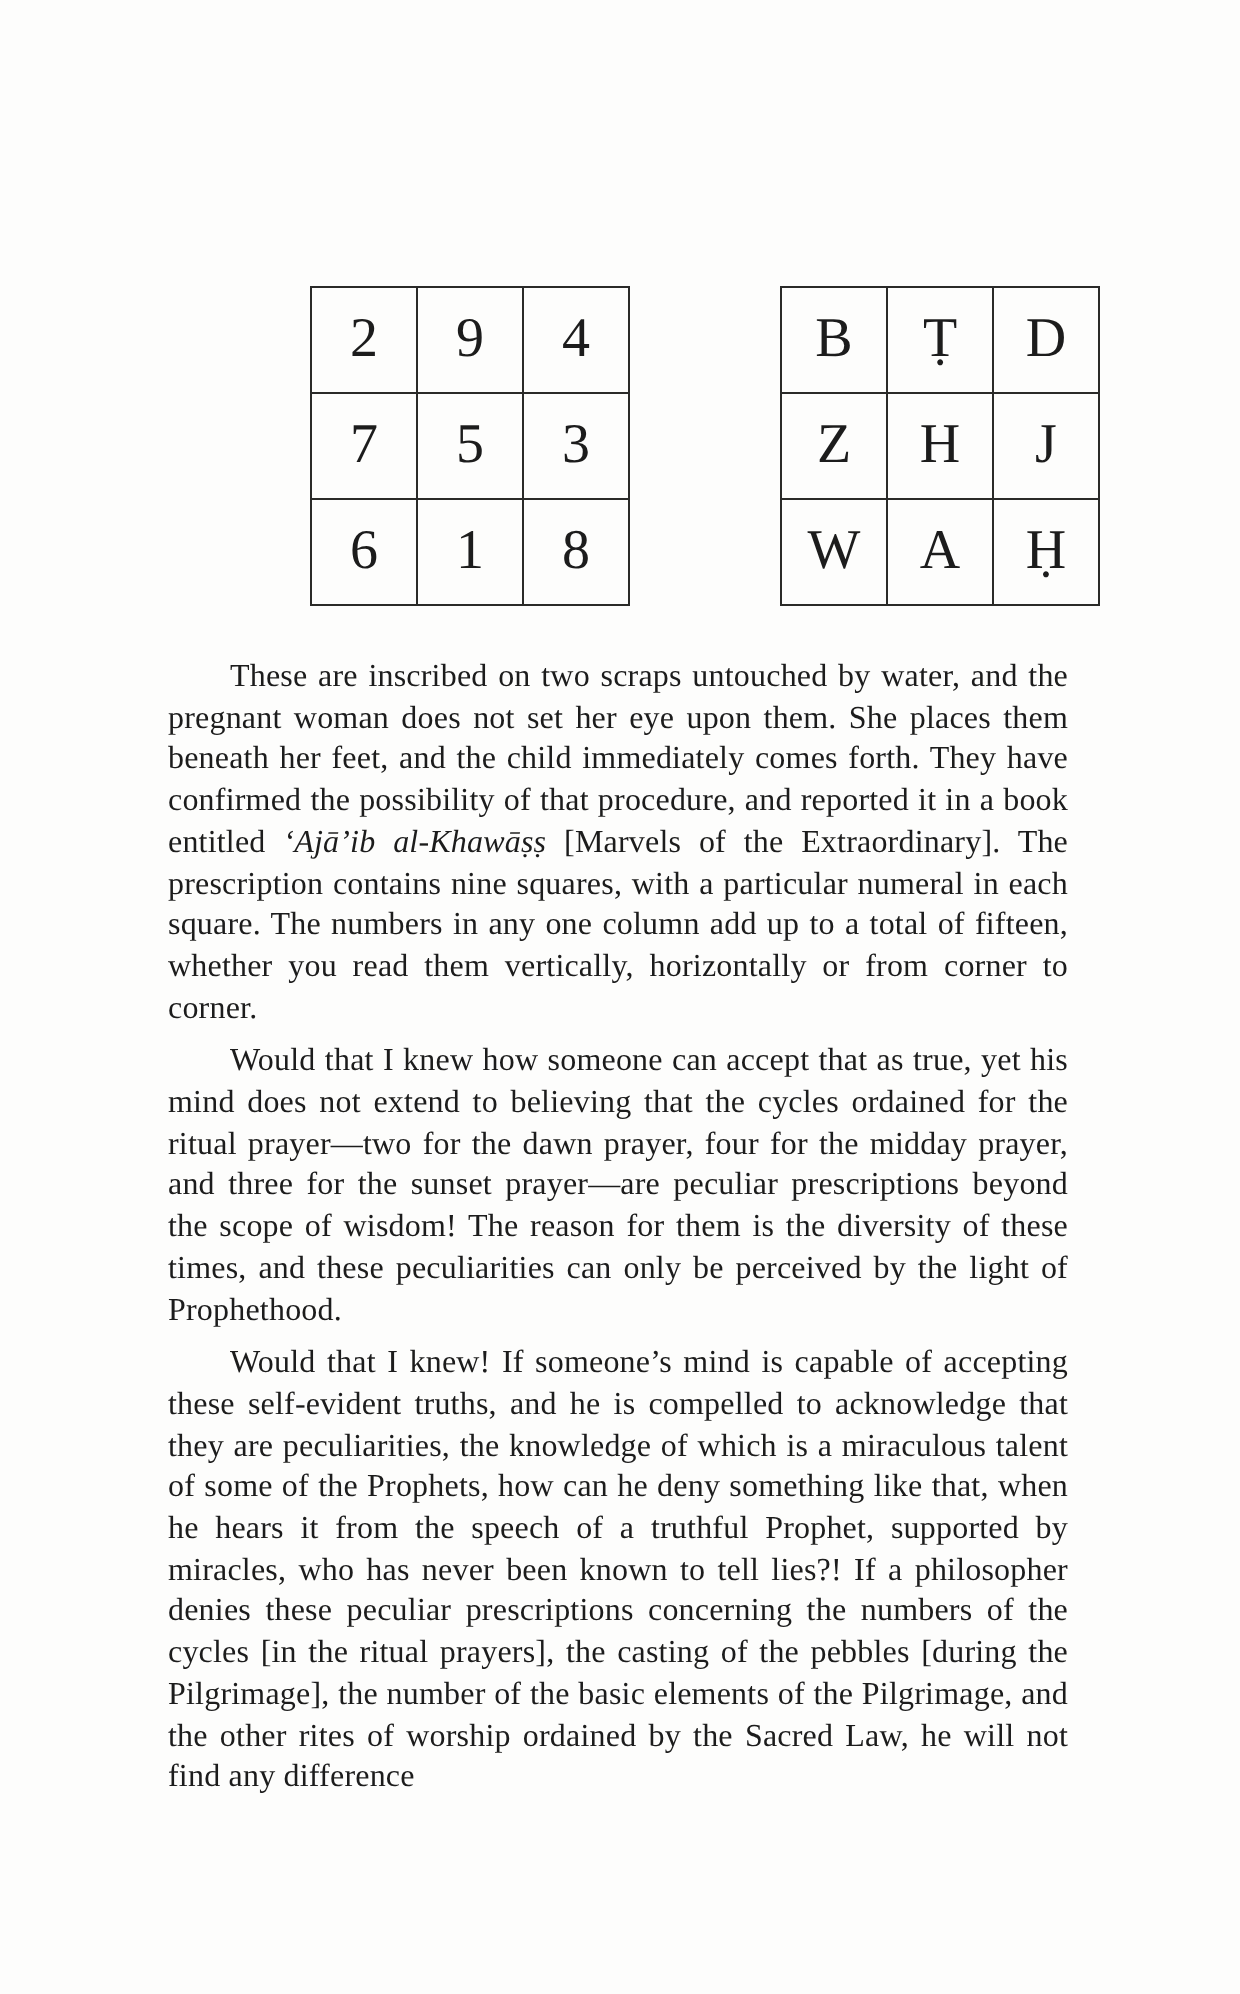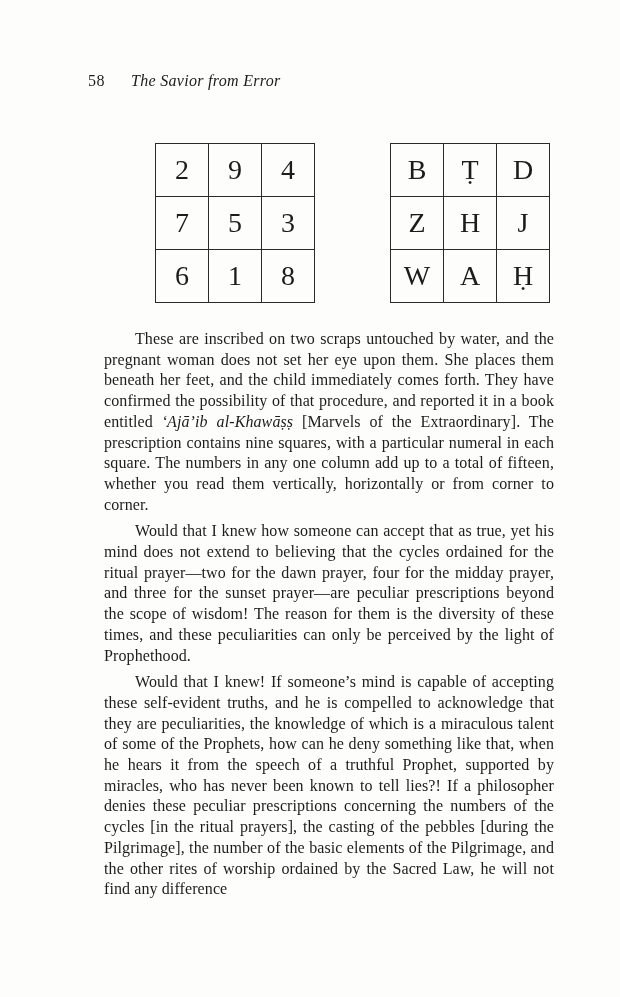--- a/index.html
+++ b/index.html
@@ -54,21 +54,21 @@
     vertical-align: middle;
     font-size: 28px;
     line-height: 1;
     padding: 0;
     font-family: "Liberation Serif", "DejaVu Serif", serif;
   }
   
   .text-block {
     position: absolute;
     top: 329px;
-    left: 104px;
+    left: 84px;
     width: 450px;
     font-size: 16px;
     line-height: 20.7px;
     text-align: justify;
     letter-spacing: 0.1px;
   }
   .text-block p {
     margin: 0 0 0 0;
     text-indent: 31px;
   }
@@ -77,24 +77,20 @@
   }
   .inline-title {
     font-style: italic;
   }
 </style>
 </head>
 <body>
 
 <div class="page">
 
-  <div class="running-header">
-    <span class="page-number">58</span>
-    <span class="book-title">The Savior from Error</span>
-  </div>
 
   <table class="magic-square numeric">
     <tbody>
         <tr>
       <td>2</td>
       <td>9</td>
       <td>4</td>
     </tr>
     <tr>
       <td>7</td>

